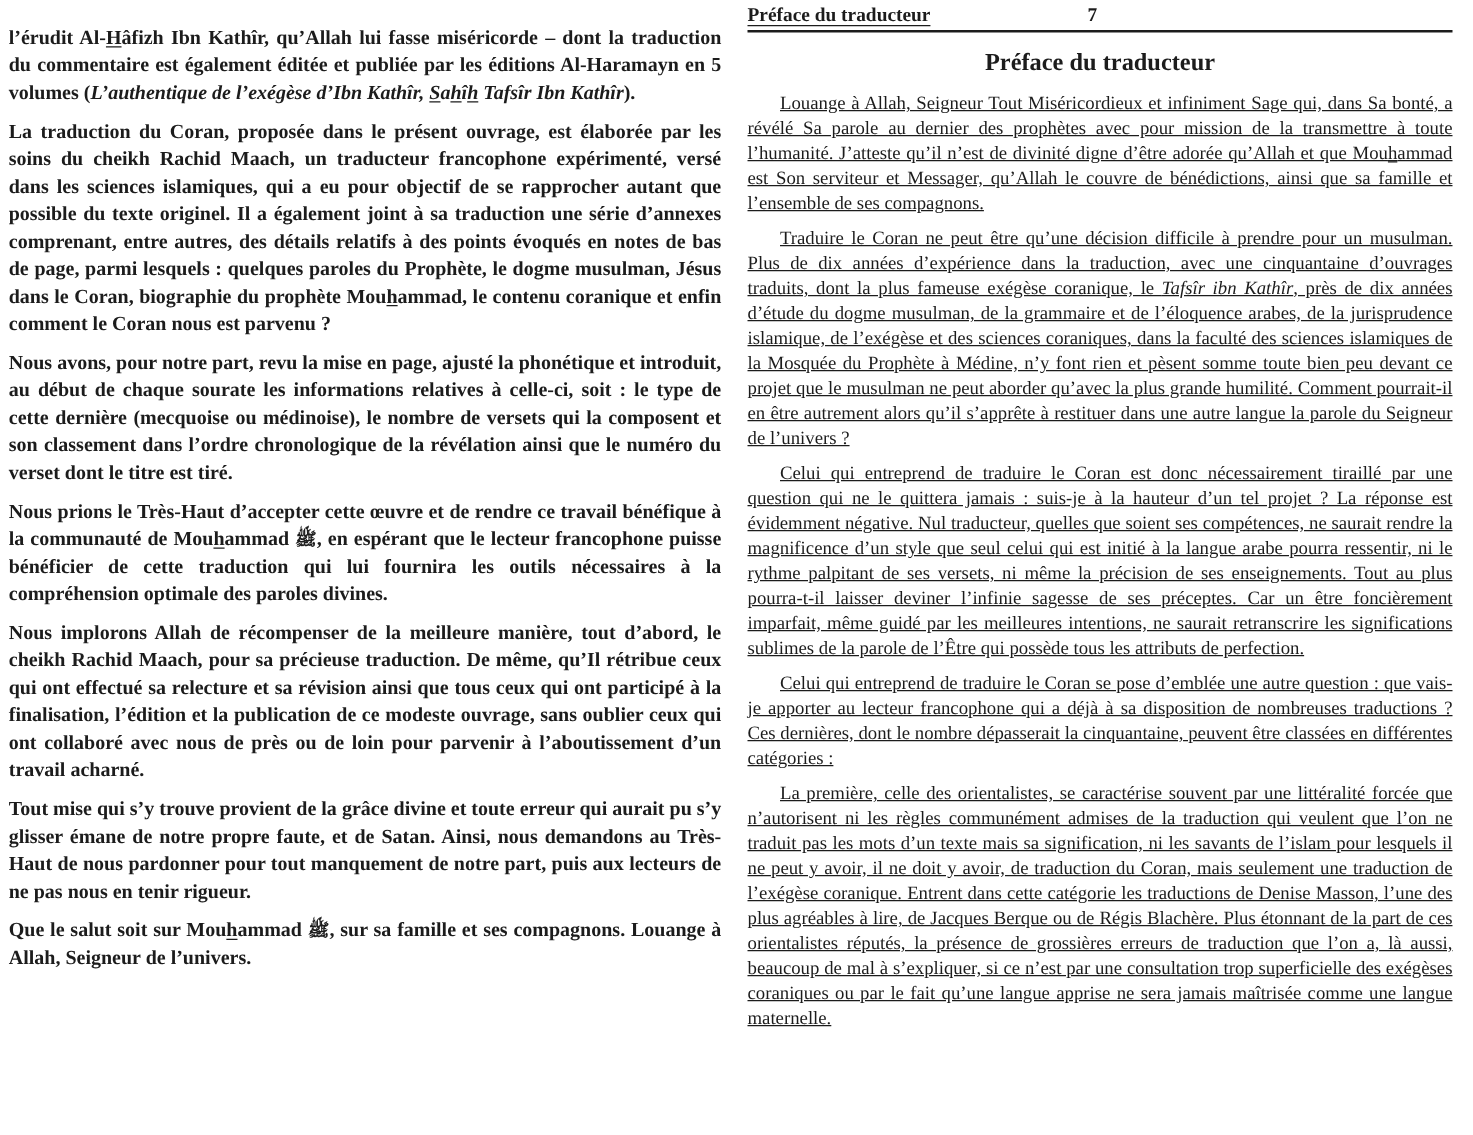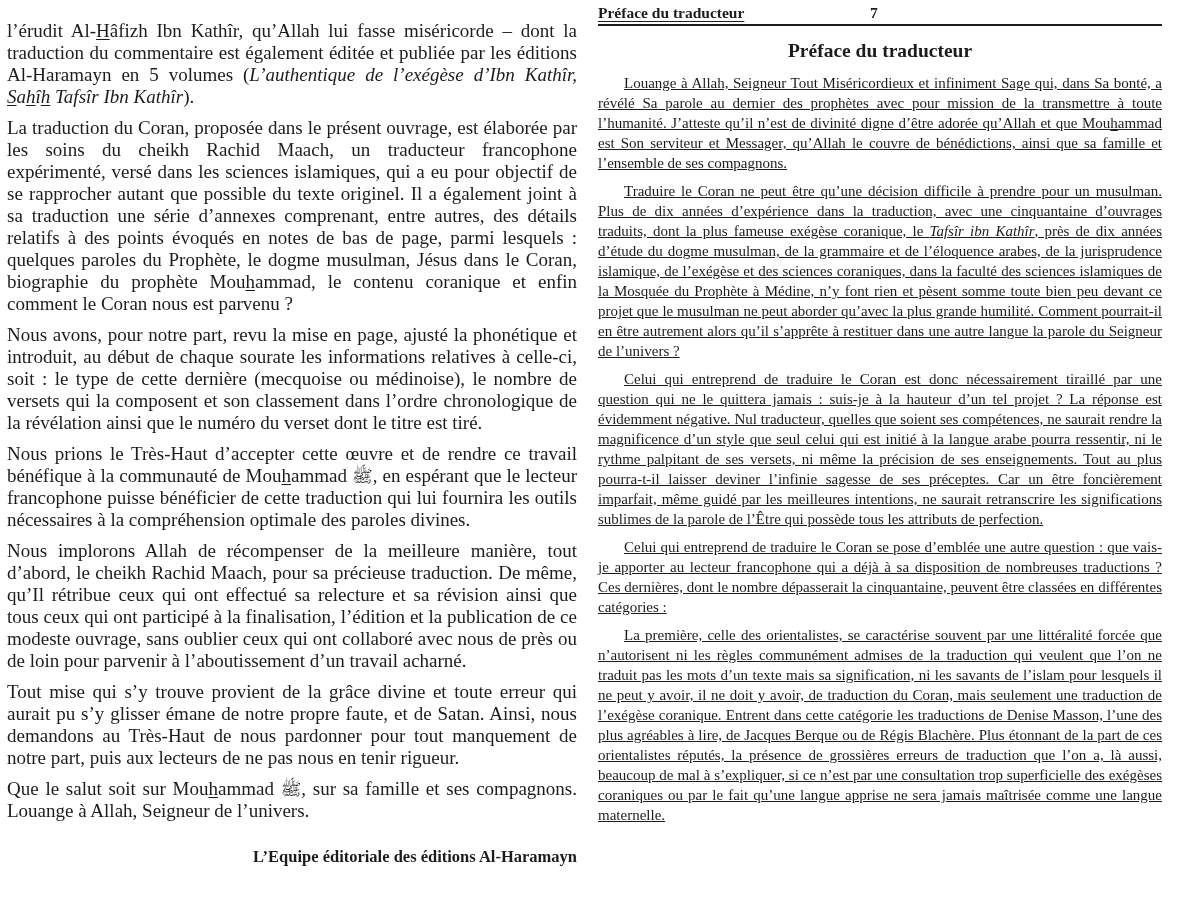--- a/index.html
+++ b/index.html
@@ -11,23 +11,24 @@
     color: #1c1c1c;
   }
   .spread { position: relative; width: 1178px; height: 908px; }
 
   
   .page-left {
     position: absolute; left: 7px; top: 20px; width: 570px;
   }
   .page-left p {
     margin: 0 0 9px 0;
-    font-size: 19px;
+    font-size: 16px;
     line-height: 22px;
     text-align: justify;
+    font-weight: bold;
   }
   .signature {
     margin-top: 24px;
     text-align: right;
     font-weight: bold;
     font-size: 16.5px;
     line-height: 22px;
   }
 
   
@@ -74,21 +75,20 @@
   <section class="page-left">
     <div>
         <p>l’érudit Al-<span class="ul">H</span>âfizh Ibn Kathîr, qu’Allah lui fasse miséricorde – dont la traduction du commentaire est également éditée et publiée par les éditions Al-Haramayn en 5 volumes (<span class="it">L’authentique de l’exégèse d’Ibn Kathîr, </span><span class="it ul">S</span><span class="it">a</span><span class="it ul">h</span><span class="it">î</span><span class="it ul">h</span><span class="it"> Tafsîr Ibn Kathîr</span>).</p>
         <p>La traduction du Coran, proposée dans le présent ouvrage, est élaborée par les soins du cheikh Rachid Maach, un traducteur francophone expérimenté, versé dans les sciences islamiques, qui a eu pour objectif de se rapprocher autant que possible du texte originel. Il a également joint à sa traduction une série d’annexes comprenant, entre autres, des détails relatifs à des points évoqués en notes de bas de page, parmi lesquels : quelques paroles du Prophète, le dogme musulman, Jésus dans le Coran, biographie du prophète Mou<span class="ul">h</span>ammad, le contenu coranique et enfin comment le Coran nous est parvenu ?</p>
         <p>Nous avons, pour notre part, revu la mise en page, ajusté la phonétique et introduit, au début de chaque sourate les informations relatives à celle-ci, soit : le type de cette dernière (mecquoise ou médinoise), le nombre de versets qui la composent et son classement dans l’ordre chronologique de la révélation ainsi que le numéro du verset dont le titre est tiré.</p>
         <p>Nous prions le Très-Haut d’accepter cette œuvre et de rendre ce travail bénéfique à la communauté de Mou<span class="ul">h</span>ammad <span class="sym">ﷺ</span>, en espérant que le lecteur francophone puisse bénéficier de cette traduction qui lui fournira les outils nécessaires à la compréhension optimale des paroles divines.</p>
         <p>Nous implorons Allah de récompenser de la meilleure manière, tout d’abord, le cheikh Rachid Maach, pour sa précieuse traduction. De même, qu’Il rétribue ceux qui ont effectué sa relecture et sa révision ainsi que tous ceux qui ont participé à la finalisation, l’édition et la publication de ce modeste ouvrage, sans oublier ceux qui ont collaboré avec nous de près ou de loin pour parvenir à l’aboutissement d’un travail acharné.</p>
         <p>Tout mise qui s’y trouve provient de la grâce divine et toute erreur qui aurait pu s’y glisser émane de notre propre faute, et de Satan. Ainsi, nous demandons au Très-Haut de nous pardonner pour tout manquement de notre part, puis aux lecteurs de ne pas nous en tenir rigueur.</p>
         <p>Que le salut soit sur Mou<span class="ul">h</span>ammad <span class="sym">ﷺ</span>, sur sa famille et ses compagnons. Louange à Allah, Seigneur de l’univers.</p>
       </div>
-    <div class="signature">L’Equipe éditoriale des éditions Al-Haramayn</div>
   </section>
 
   <section class="page-right">
     <header class="running-header">
       <span class="rh-title">Préface du traducteur</span>
       <span class="rh-page">7</span>
     </header>
     <h1 class="page-title">Préface du traducteur</h1>
     <div>
         <p>Louange à Allah, Seigneur Tout Miséricordieux et infiniment Sage qui, dans Sa bonté, a révélé Sa parole au dernier des prophètes avec pour mission de la transmettre à toute l’humanité. J’atteste qu’il n’est de divinité digne d’être adorée qu’Allah et que Mou<span class="ul">h</span>ammad est Son serviteur et Messager, qu’Allah le couvre de bénédictions, ainsi que sa famille et l’ensemble de ses compagnons.</p>

